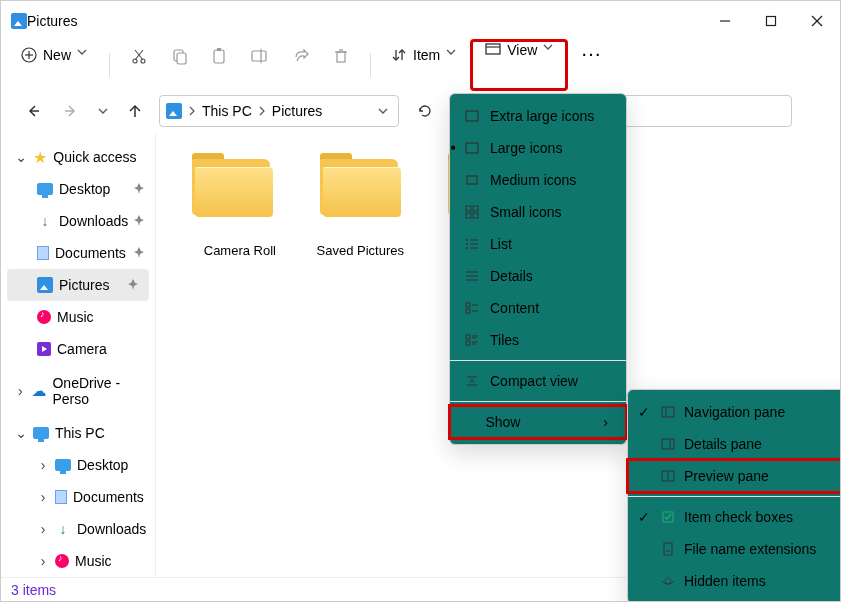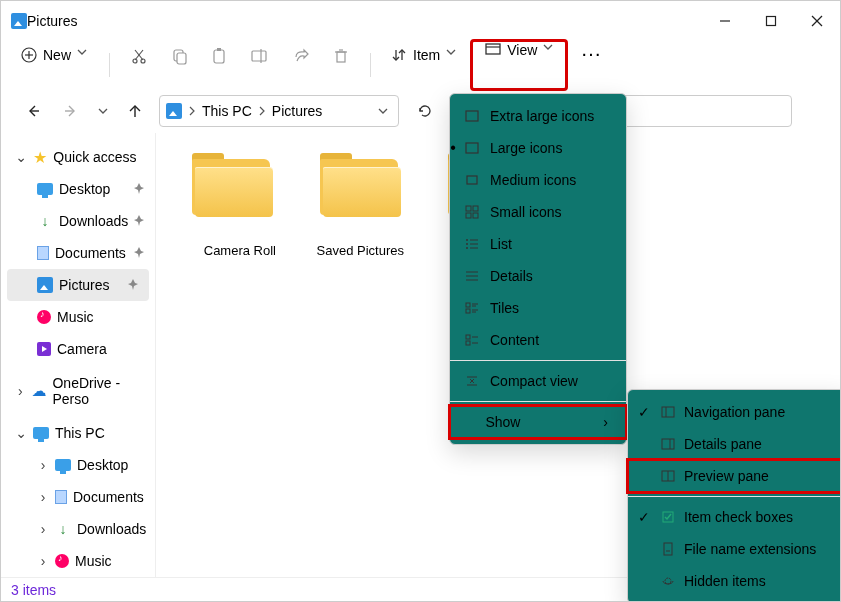--- a/index.html
+++ b/index.html
@@ -410,40 +410,40 @@
           <line x1="1" y1="7" x2="13" y2="7" stroke="#333"></line>
           <line x1="1" y1="11" x2="13" y2="11" stroke="#333"></line>
         </svg>
       </span>
       <span>Details</span>
     </div>
     <div class="menu-item">
       <span class="micon">
         <svg width="14" height="14">
           <rect x="1" y="2" width="4" height="4" fill="none" stroke="#333"></rect>
+          <line x1="7" y1="4" x2="13" y2="4" stroke="#333"></line>
+          <rect x="1" y="8" width="4" height="4" fill="none" stroke="#333"></rect>
+          <line x1="7" y1="10" x2="13" y2="10" stroke="#333"></line>
+        </svg>
+      </span>
+      <span>Content</span>
+    </div>
+    <div class="menu-item">
+      <span class="micon">
+        <svg width="14" height="14">
+          <rect x="1" y="2" width="4" height="4" fill="none" stroke="#333"></rect>
           <line x1="7" y1="3" x2="13" y2="3" stroke="#333"></line>
           <line x1="7" y1="5" x2="11" y2="5" stroke="#333"></line>
           <rect x="1" y="8" width="4" height="4" fill="none" stroke="#333"></rect>
           <line x1="7" y1="9" x2="13" y2="9" stroke="#333"></line>
           <line x1="7" y1="11" x2="11" y2="11" stroke="#333"></line>
         </svg>
       </span>
       <span>Tiles</span>
     </div>
-    <div class="menu-item">
-      <span class="micon">
-        <svg width="14" height="14">
-          <rect x="1" y="2" width="4" height="4" fill="none" stroke="#333"></rect>
-          <line x1="7" y1="4" x2="13" y2="4" stroke="#333"></line>
-          <rect x="1" y="8" width="4" height="4" fill="none" stroke="#333"></rect>
-          <line x1="7" y1="10" x2="13" y2="10" stroke="#333"></line>
-        </svg>
-      </span>
-      <span>Content</span>
-    </div>
     <div class="menu-sep"></div>
     <div class="menu-item">
       <span class="micon">
         <svg width="14" height="14">
           <line x1="2" y1="3" x2="12" y2="3" stroke="#333"></line>
           <polyline points="5,5 7,7 9,5" fill="none" stroke="#333"></polyline>
           <polyline points="5,9 7,7 9,9" fill="none" stroke="#333"></polyline>
           <line x1="2" y1="11" x2="12" y2="11" stroke="#333"></line>
         </svg>
       </span>

